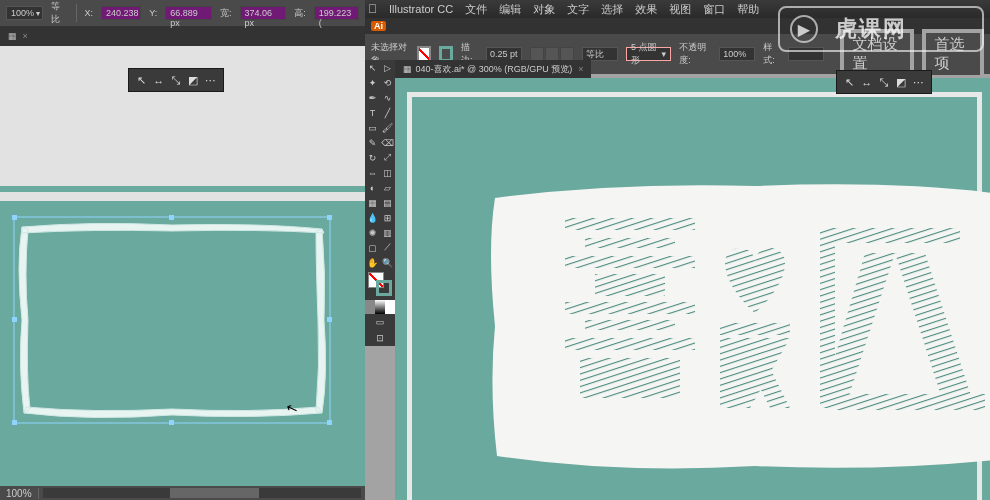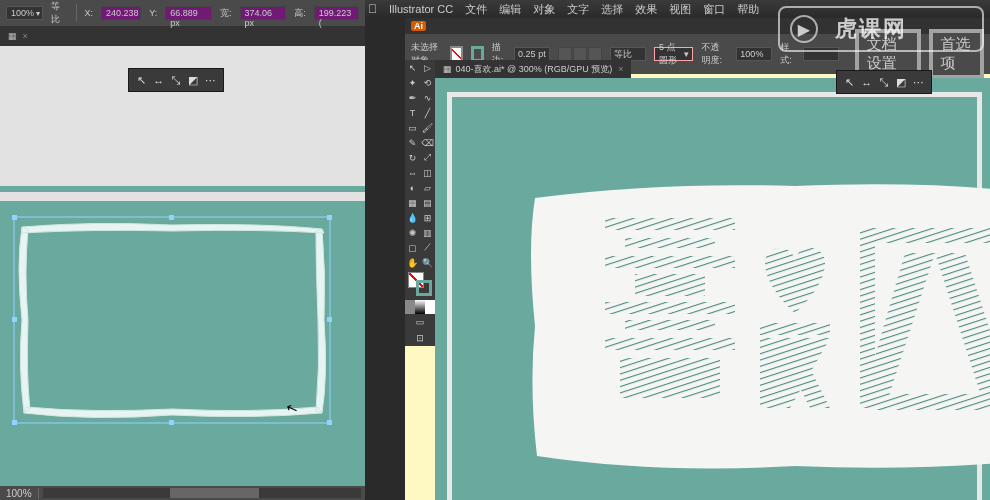--- a/index.html
+++ b/index.html
@@ -23,21 +23,21 @@
 .left-canvas .grey-top { position: absolute; top: 0; left: 0; right: 0; height: 166px; background: #e2e2e2; }
 .left-canvas .stripe1 { position: absolute; top: 140px; left: 0; right: 0; height: 6px; background: #6aa99e; }
 .left-canvas .teal-main { position: absolute; top: 155px; left: 0; right: 0; height: 285px; background: #6aa99e; }
 .left-canvas .stripe2 { position: absolute; bottom: 4px; left: 0; right: 0; height: 6px; background: #6aa99e; }
 .sketch-rect { position: absolute; top: 14px; left: 12px; width: 320px; height: 210px; }
 .sketch-rect svg { width: 100%; height: 100%; }
 .float-toolbar { position: absolute; top: 68px; left: 128px; width: 96px; height: 24px; background: #3a3a3a; border: 1px solid #1a1a1a; display: flex; align-items: center; justify-content: space-around; padding: 0 4px; }
 .float-toolbar .ico { width: 14px; height: 14px; display: flex; align-items: center; justify-content: center; color: #ddd; font-size: 11px; }
 
 
-.right-window { position: absolute; left: 365px; top: 18px; right: 0; bottom: 0; background: #fef9c3; margin-left: 40px; }
+.right-window { position: absolute; left: 365px; top: 18px; right: 0; bottom: 0; background: #a3a3a3; }
 .rw-top { height: 16px; background: #323232; display: flex; align-items: center; padding-left: 6px; gap: 4px; }
 .badge-ai { background: #d85a00; color: #fff; padding: 0 3px; font-size: 9px; font-weight: bold; border-radius: 2px; }
 .right-optbar { height: 40px; background: #4a4a4a; display: flex; align-items: center; padding: 0 6px; gap: 8px; font-size: 9px; }
 .fill-swatch { width: 16px; height: 16px; background: #fff; border: 2px solid #888; position: relative; }
 .fill-swatch::after { content: ""; position: absolute; inset: 0; background: linear-gradient(45deg, transparent 44%, red 44%, red 56%, transparent 56%); }
 .stroke-swatch { width: 16px; height: 16px; border: 3px solid #6aa99e; background: transparent; }
 .opt-input { background: #333; border: 1px solid #555; padding: 1px 3px; min-width: 36px; height: 14px; display: inline-flex; align-items: center; }
 .seg-btns { display: flex; gap: 1px; }
 .seg-btns span { width: 14px; height: 14px; background: #555; border: 1px solid #444; }
 .shape-dd { background: #333; border: 1px solid #fca5a5; padding: 1px 4px; height: 14px; display: flex; align-items: center; }

